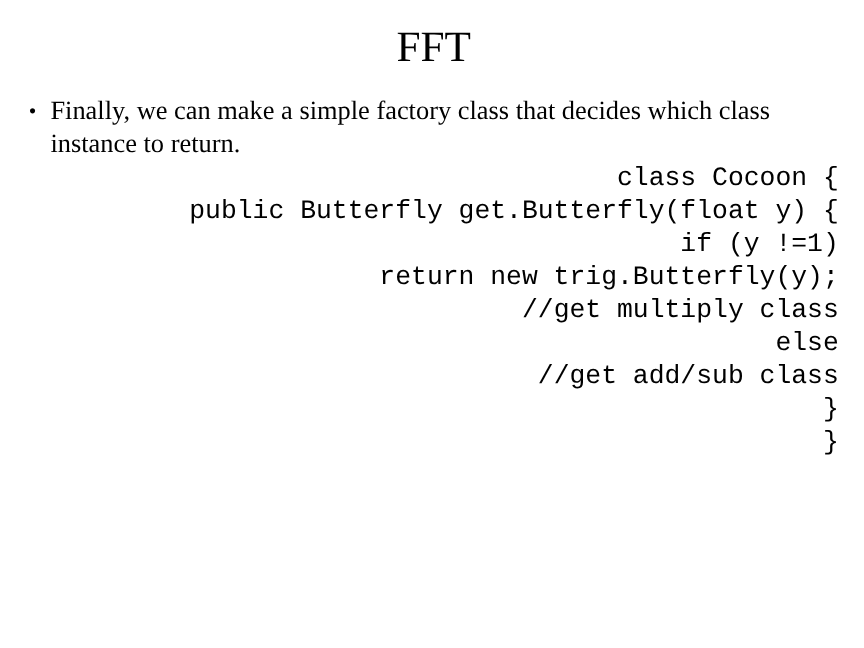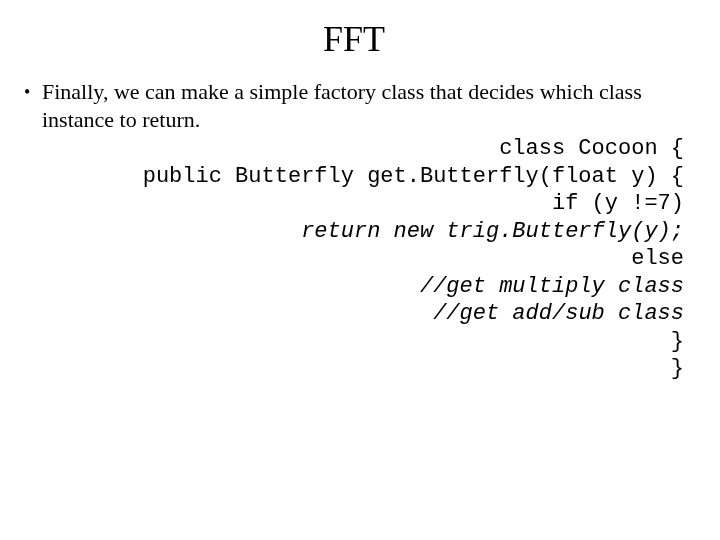--- a/index.html
+++ b/index.html
@@ -8,21 +8,21 @@
     width: 720px;
     height: 540px;
     background: #ffffff;
     font-family: "Times New Roman", Times, serif;
     color: #000000;
     overflow: hidden;
   }
   .slide {
     width: 720px;
     height: 392px;
-    padding: 18px 36px 0 24px;
+    padding: 18px 21px 0 24px;
     box-sizing: border-box;
   }
   .title {
     font-size: 36px;
     text-align: center;
     margin: 0 0 18px 0;
     font-weight: normal;
   }
   .body-text {
     font-size: 22px;
@@ -43,39 +43,39 @@
     flex: 1;
   }
   .code {
     font-family: "Courier New", Courier, monospace;
     font-size: 22px;
     line-height: 1.25;
     white-space: pre;
     text-align: right;
   }
   .ind1 { padding-left: 28px; }
-  .ind2 { padding-left: 70px; font-style: italic; }
+  .ind2 { padding-left: 70px; }
 </style>
 </head>
 <body>
 
 <div class="slide">
   <h1 class="title">FFT</h1>
 
   <div class="body-text">
 
     <div class="bullet-row">
       <div class="bullet-dot">•</div>
       <div class="bullet-text">Finally, we can make a simple factory class that decides which class instance to return.</div>
     </div>
 
     <div class="code">class Cocoon {</div>
     <div class="code ind1">public Butterfly get.Butterfly(float y) {</div>
-    <div class="code ind1">if (y !=7)</div>
+    <div class="code ind1">if (y !=1)</div>
     <div class="code ind2">return new trig.Butterfly(y);</div>
+    <div class="code ind2">//get multiply class</div>
     <div class="code ind1">else</div>
-    <div class="code ind2">//get multiply class</div>
     <div class="code ind2">//get add/sub class</div>
     <div class="code ind1">}</div>
     <div class="code">}</div>
 
   </div>
 </div>
 
 </body></html>

